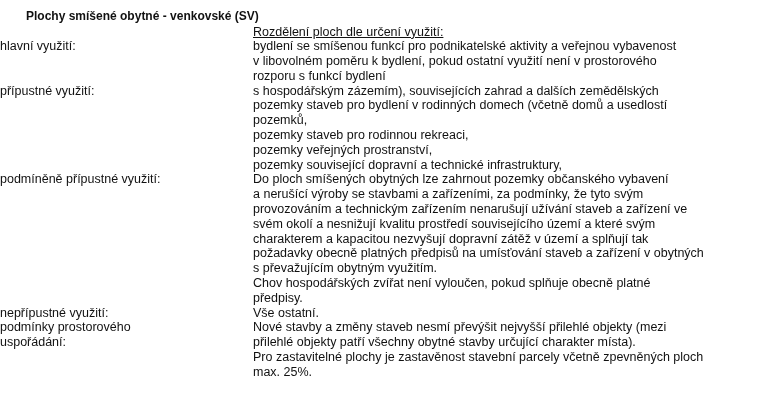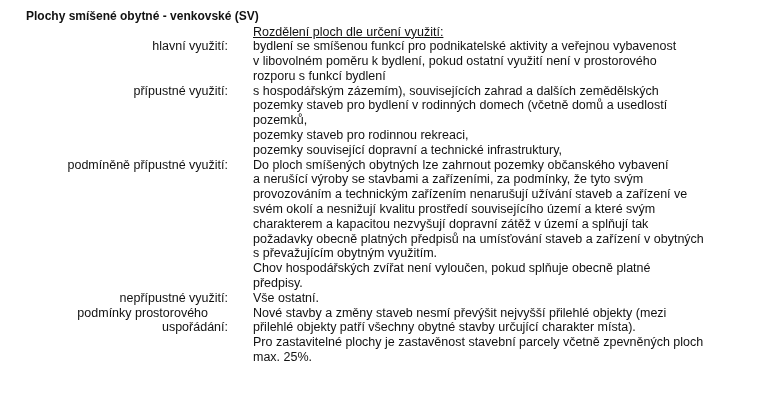--- a/index.html
+++ b/index.html
@@ -19,21 +19,20 @@
     font-size: 12px;
     font-weight: 700;
     line-height: 16.5px;
     white-space: nowrap;
   }
   .rows { }
   .row { display: flex; align-items: flex-start; }
   .labels {
     flex: 0 0 228px;
     width: 228px;
-    text-align: right;
   }
   .content { margin-left: 25px; }
   .line { white-space: nowrap; }
   .heading-line { text-decoration: underline; }
   .label-line { white-space: nowrap; }
   .label-pad { padding-right: 20px; }
   .offset-one-line { margin-top: 0; }
 </style>
 </head>
 <body>
@@ -64,20 +63,21 @@
 
     <div class="row">
       <div class="labels">
         <div class="label-line">přípustné využití:</div>
       </div>
       <div class="content">
         <div class="line">s hospodářským zázemím), souvisejících zahrad a dalších zemědělských</div>
         <div class="line">pozemky staveb pro bydlení v rodinných domech (včetně domů a usedlostí</div>
         <div class="line">pozemků,</div>
         <div class="line">pozemky staveb pro rodinnou rekreaci,</div>
+        <div class="line">pozemky veřejných prostranství,</div>
         <div class="line">pozemky související dopravní a technické infrastruktury,</div>
       </div>
     </div>
 
     <div class="row">
       <div class="labels">
         <div class="label-line">podmíněně přípustné využití:</div>
       </div>
       <div class="content">
         <div class="line">Do ploch smíšených obytných lze zahrnout pozemky občanského vybavení</div>

